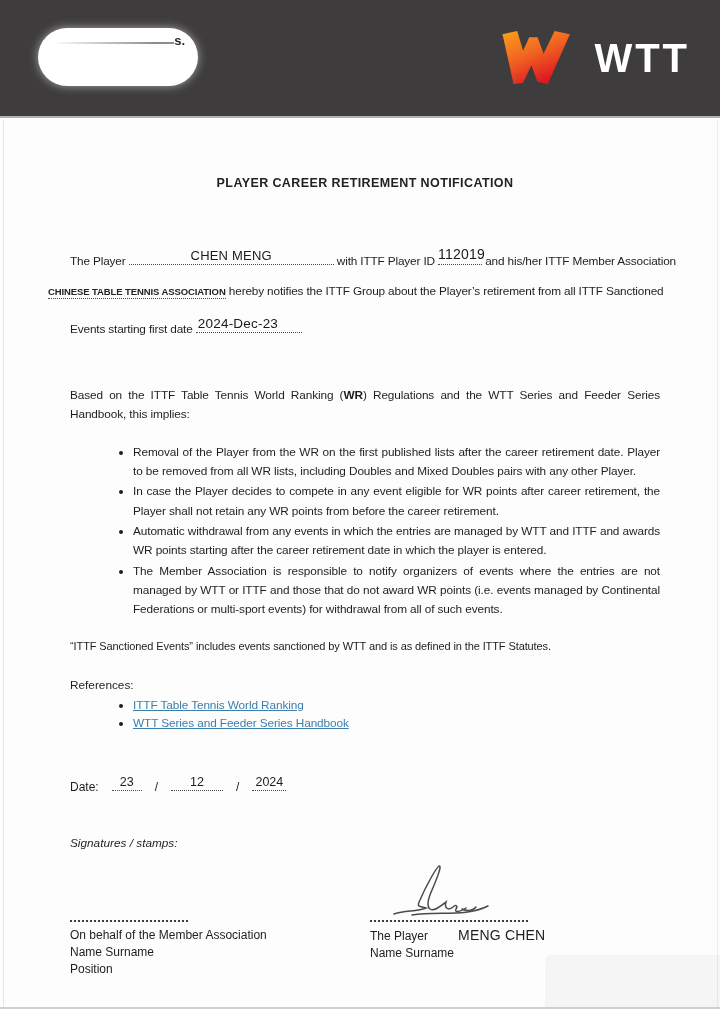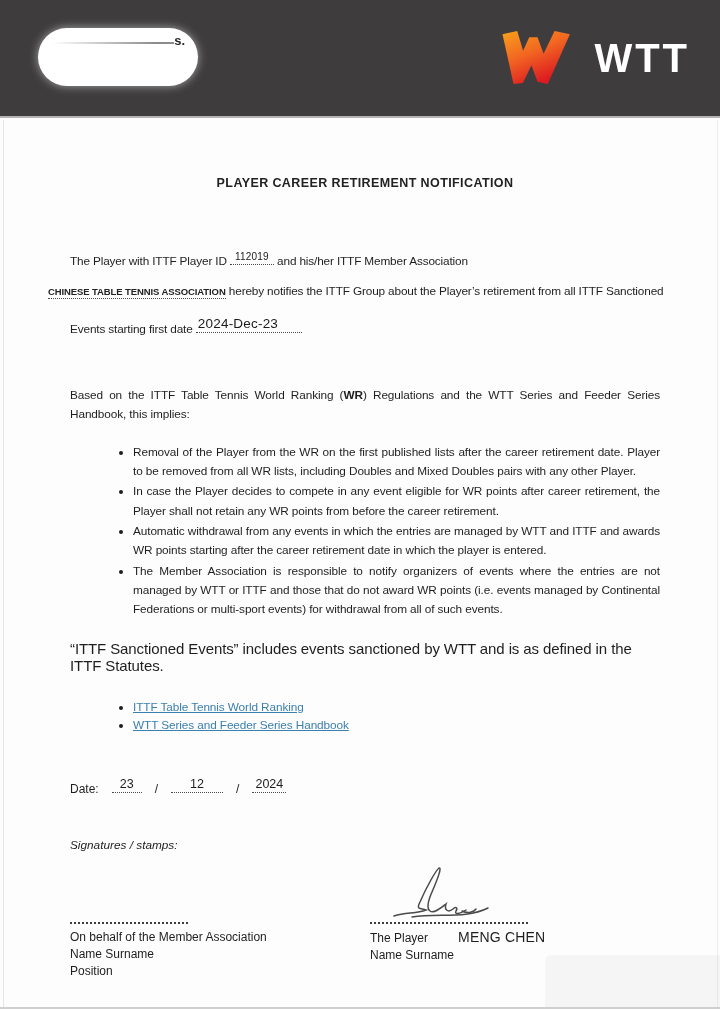--- a/index.html
+++ b/index.html
@@ -32,31 +32,31 @@
   .doc { padding:58px 60px 0 70px; }
   .title { text-align:center; font-weight:bold; font-size:12.5px; letter-spacing:0.4px; color:#222; }
   .intro { margin-top:60px; font-size:11.8px; letter-spacing:-0.15px; }
   .intro-line { white-space:nowrap; margin-bottom:14px; height:20px; }
   .fill { display:inline-block; position:relative; height:14px; vertical-align:baseline;
           border-bottom:1.6px dotted #4a4a4a; }
   .fill .val { position:absolute; bottom:1px; left:0; width:100%; text-align:center;
                white-space:nowrap; font-size:13px; letter-spacing:0.2px; color:#1a1a1a; }
   .fill-name { width:205px; }
   .fill-id { width:44px; }
-  .fill-id .val { font-size:10px; bottom:2px; }
+  .fill-id .val { font-size:14px; bottom:2px; }
   .fill-date-long { width:106px; }
   .fill-date-long .val { text-align:left; left:2px; font-size:13.5px; }
   .assoc { display:inline-block; font-size:9.5px; font-weight:bold; letter-spacing:-0.1px;
            border-bottom:1.6px dotted #4a4a4a; padding-bottom:1px; margin-left:-22px; color:#222; }
   .para { margin-top:48px; text-align:justify; font-size:11.8px; line-height:1.64;
           letter-spacing:-0.1px; }
   .bullets { margin:18px 0 0 0; padding-left:63px; }
   .bullets li { text-align:justify; font-size:11.8px; line-height:1.64; letter-spacing:-0.1px;
                 margin-bottom:1px; }
-  .quote { margin-top:20px; font-size:15px; letter-spacing:-0.1px; }
+  .quote { margin-top:20px; font-size:11px; letter-spacing:-0.1px; }
   .refs { margin-top:26px; font-size:11.8px; }
   .reflist { margin:6px 0 0 0; padding-left:63px; }
   .reflist li { margin-bottom:4px; }
   .reflist a { color:#3b7fae; text-decoration:underline; font-size:11.8px; letter-spacing:-0.1px; }
   .dateline { margin-top:46px; font-size:12px; display:flex; align-items:baseline; gap:13px; }
   .fill-sm { display:inline-block; position:relative; height:14px; border-bottom:1.6px dotted #4a4a4a; }
   .fill-sm .val { position:absolute; bottom:1px; left:0; width:100%; text-align:center;
                   white-space:nowrap; font-size:12.5px; }
   .w-day { width:30px; } .w-month { width:52px; } .w-year { width:34px; }
   .sig-label { margin-top:42px; font-style:italic; font-size:11.8px; }
@@ -101,20 +101,21 @@
     </div>
   </div>
 
   <div class="doc">
 
     <div class="title">PLAYER CAREER RETIREMENT NOTIFICATION</div>
 
     <div class="intro">
       <div class="intro-line">
         <span>The Player</span>
+        <span class="fill fill-name"><span class="val">CHEN MENG</span></span>
         <span>with ITTF Player ID</span>
         <span class="fill fill-id"><span class="val">112019</span></span>
         <span>and his/her ITTF Member Association</span>
       </div>
       <div class="intro-line">
         <span class="assoc">CHINESE TABLE TENNIS ASSOCIATION</span>
         <span>hereby notifies the ITTF Group about the Player’s retirement from all ITTF Sanctioned</span>
       </div>
       <div class="intro-line">
         <span>Events starting first date</span>
@@ -129,20 +130,21 @@
     <ul class="bullets">
       <li>Removal of the Player from the WR on the first published lists after the career retirement date. Player to be removed from all WR lists, including Doubles and Mixed Doubles pairs with any other Player.</li>
       <li>In case the Player decides to compete in any event eligible for WR points after career retirement, the Player shall not retain any WR points from before the career retirement.</li>
       <li>Automatic withdrawal from any events in which the entries are managed by WTT and ITTF and awards WR points starting after the career retirement date in which the player is entered.</li>
       <li>The Member Association is responsible to notify organizers of events where the entries are not managed by WTT or ITTF and those that do not award WR points (i.e. events managed by Continental Federations or multi-sport events) for withdrawal from all of such events.</li>
     </ul>
 
     <div class="quote">“ITTF Sanctioned Events” includes events sanctioned by WTT and is as defined in the ITTF Statutes.</div>
 
     <div class="refs">
+      <div>References:</div>
       <ul class="reflist">
         <li><a href="#">ITTF Table Tennis World Ranking</a></li>
         <li><a href="#">WTT Series and Feeder Series Handbook</a></li>
       </ul>
     </div>
 
     <div class="dateline">
       <span>Date:</span>
       <span class="fill-sm w-day">
           <span class="val">23</span>

